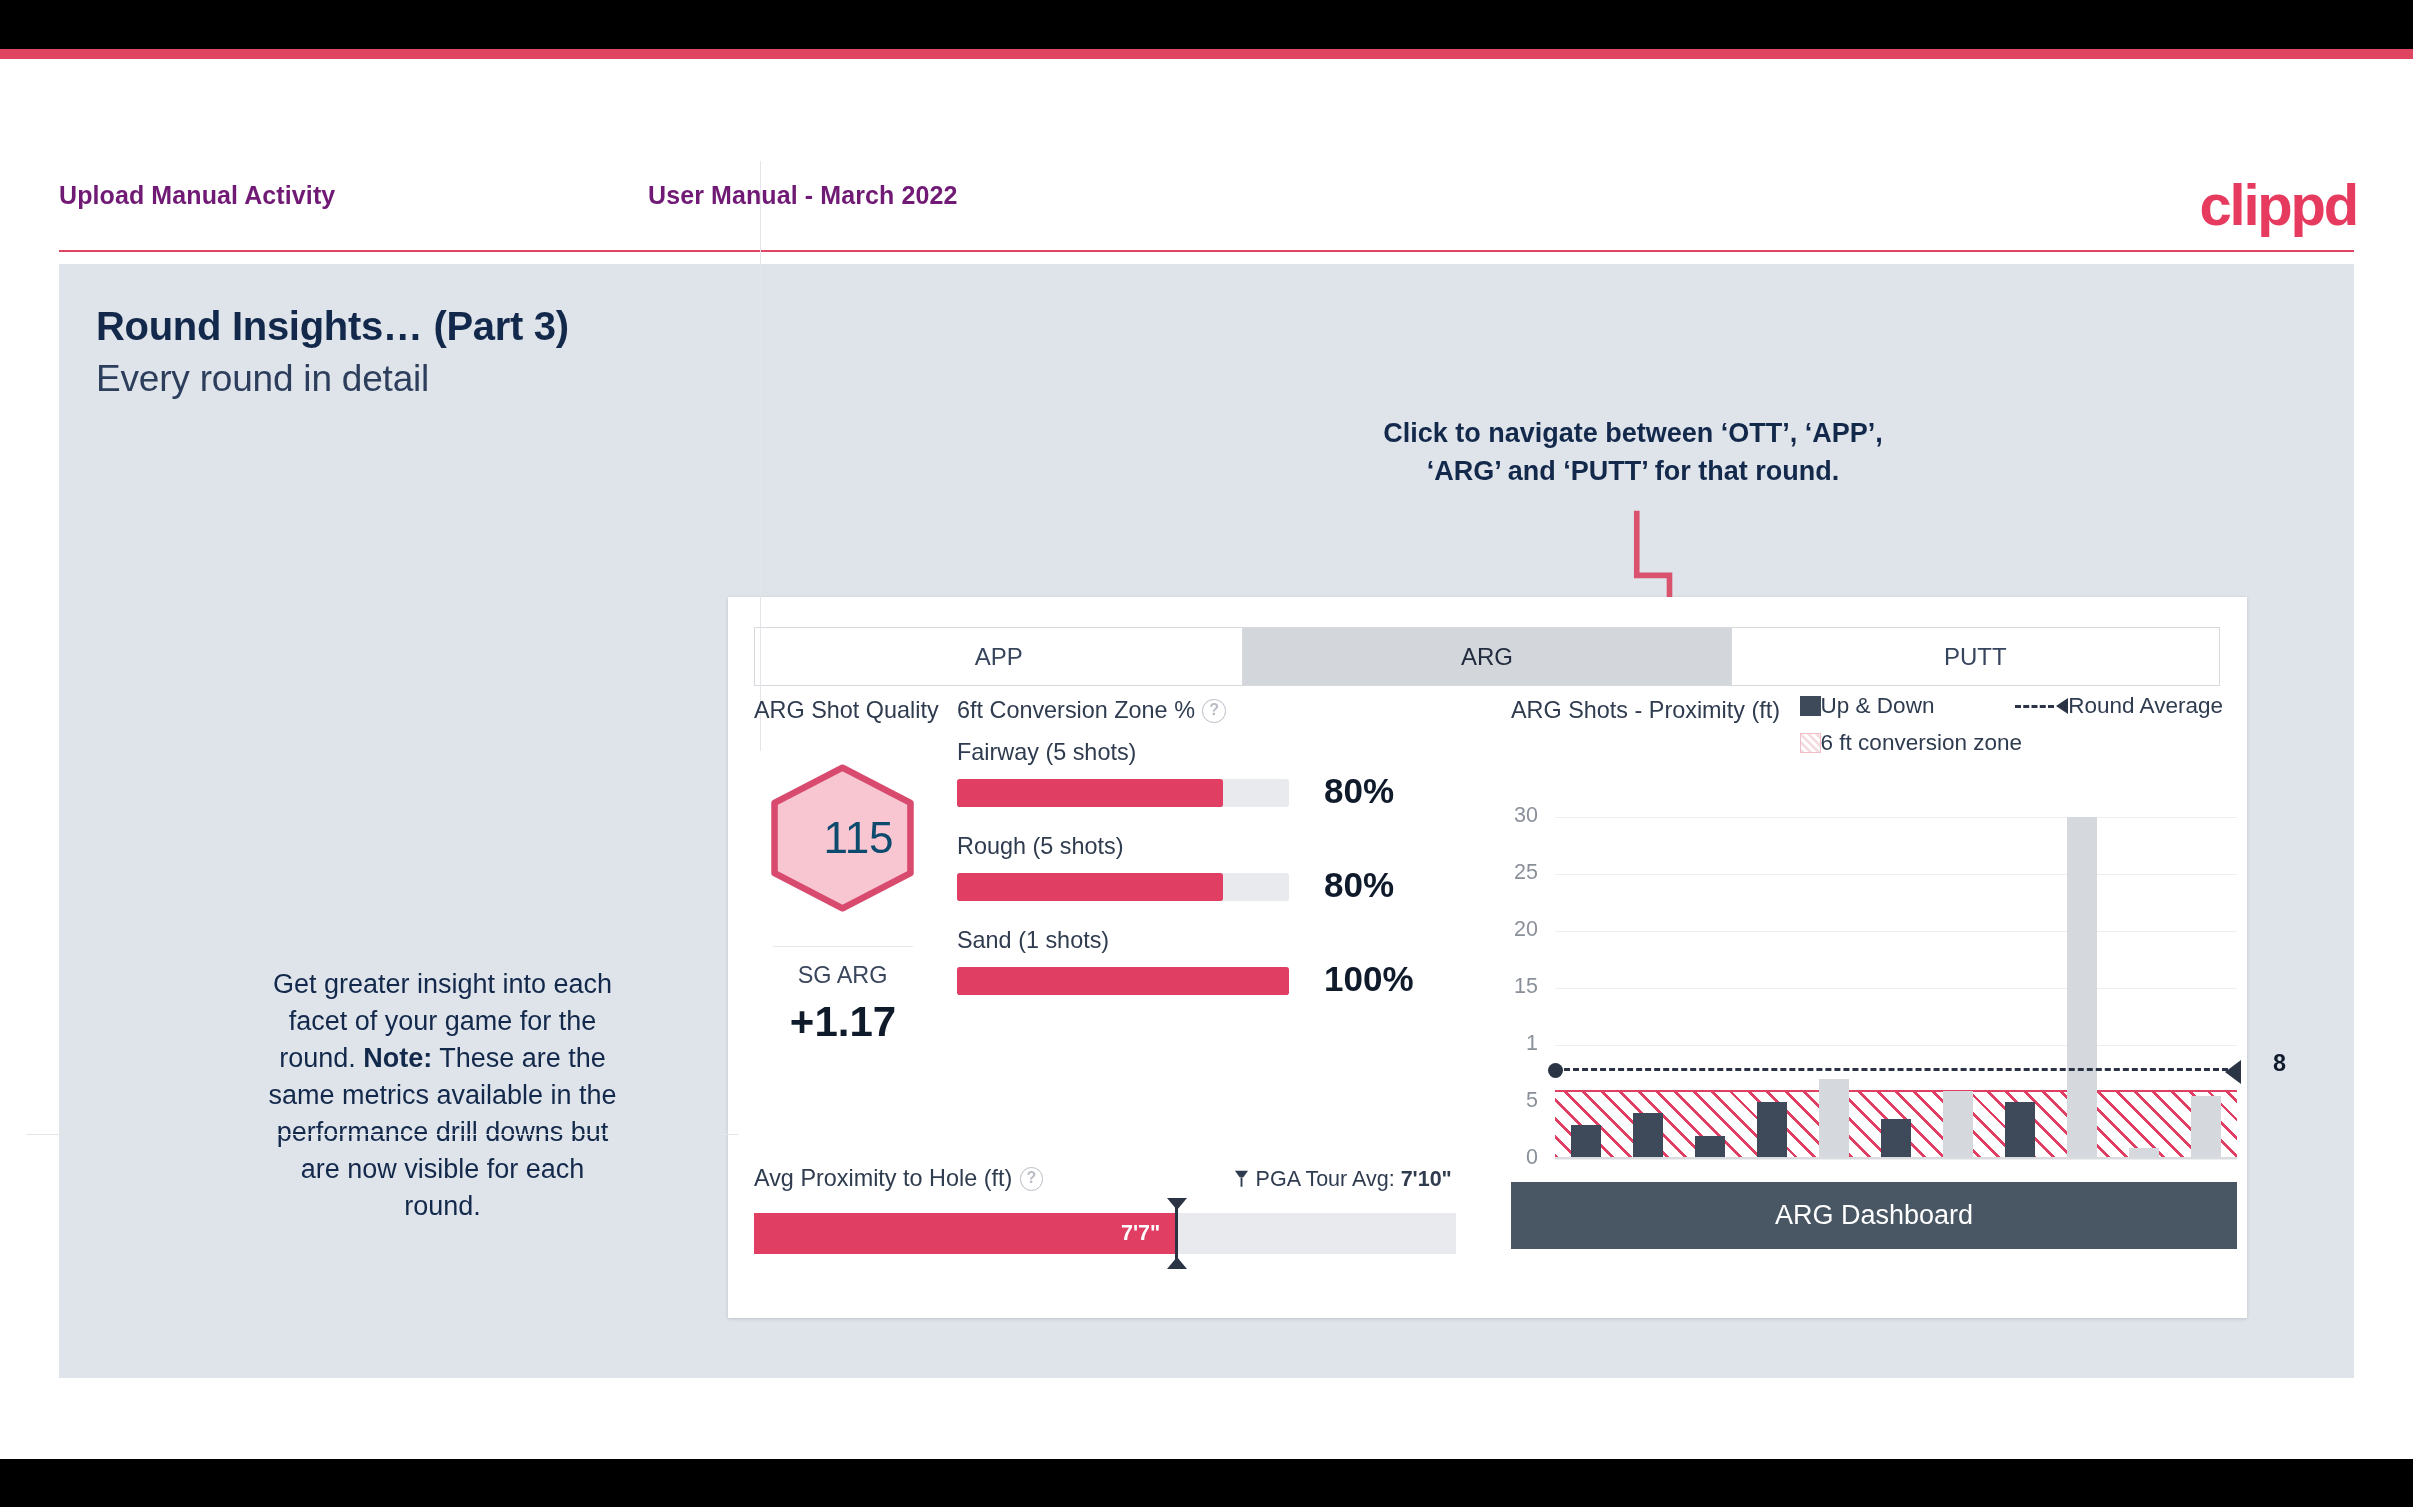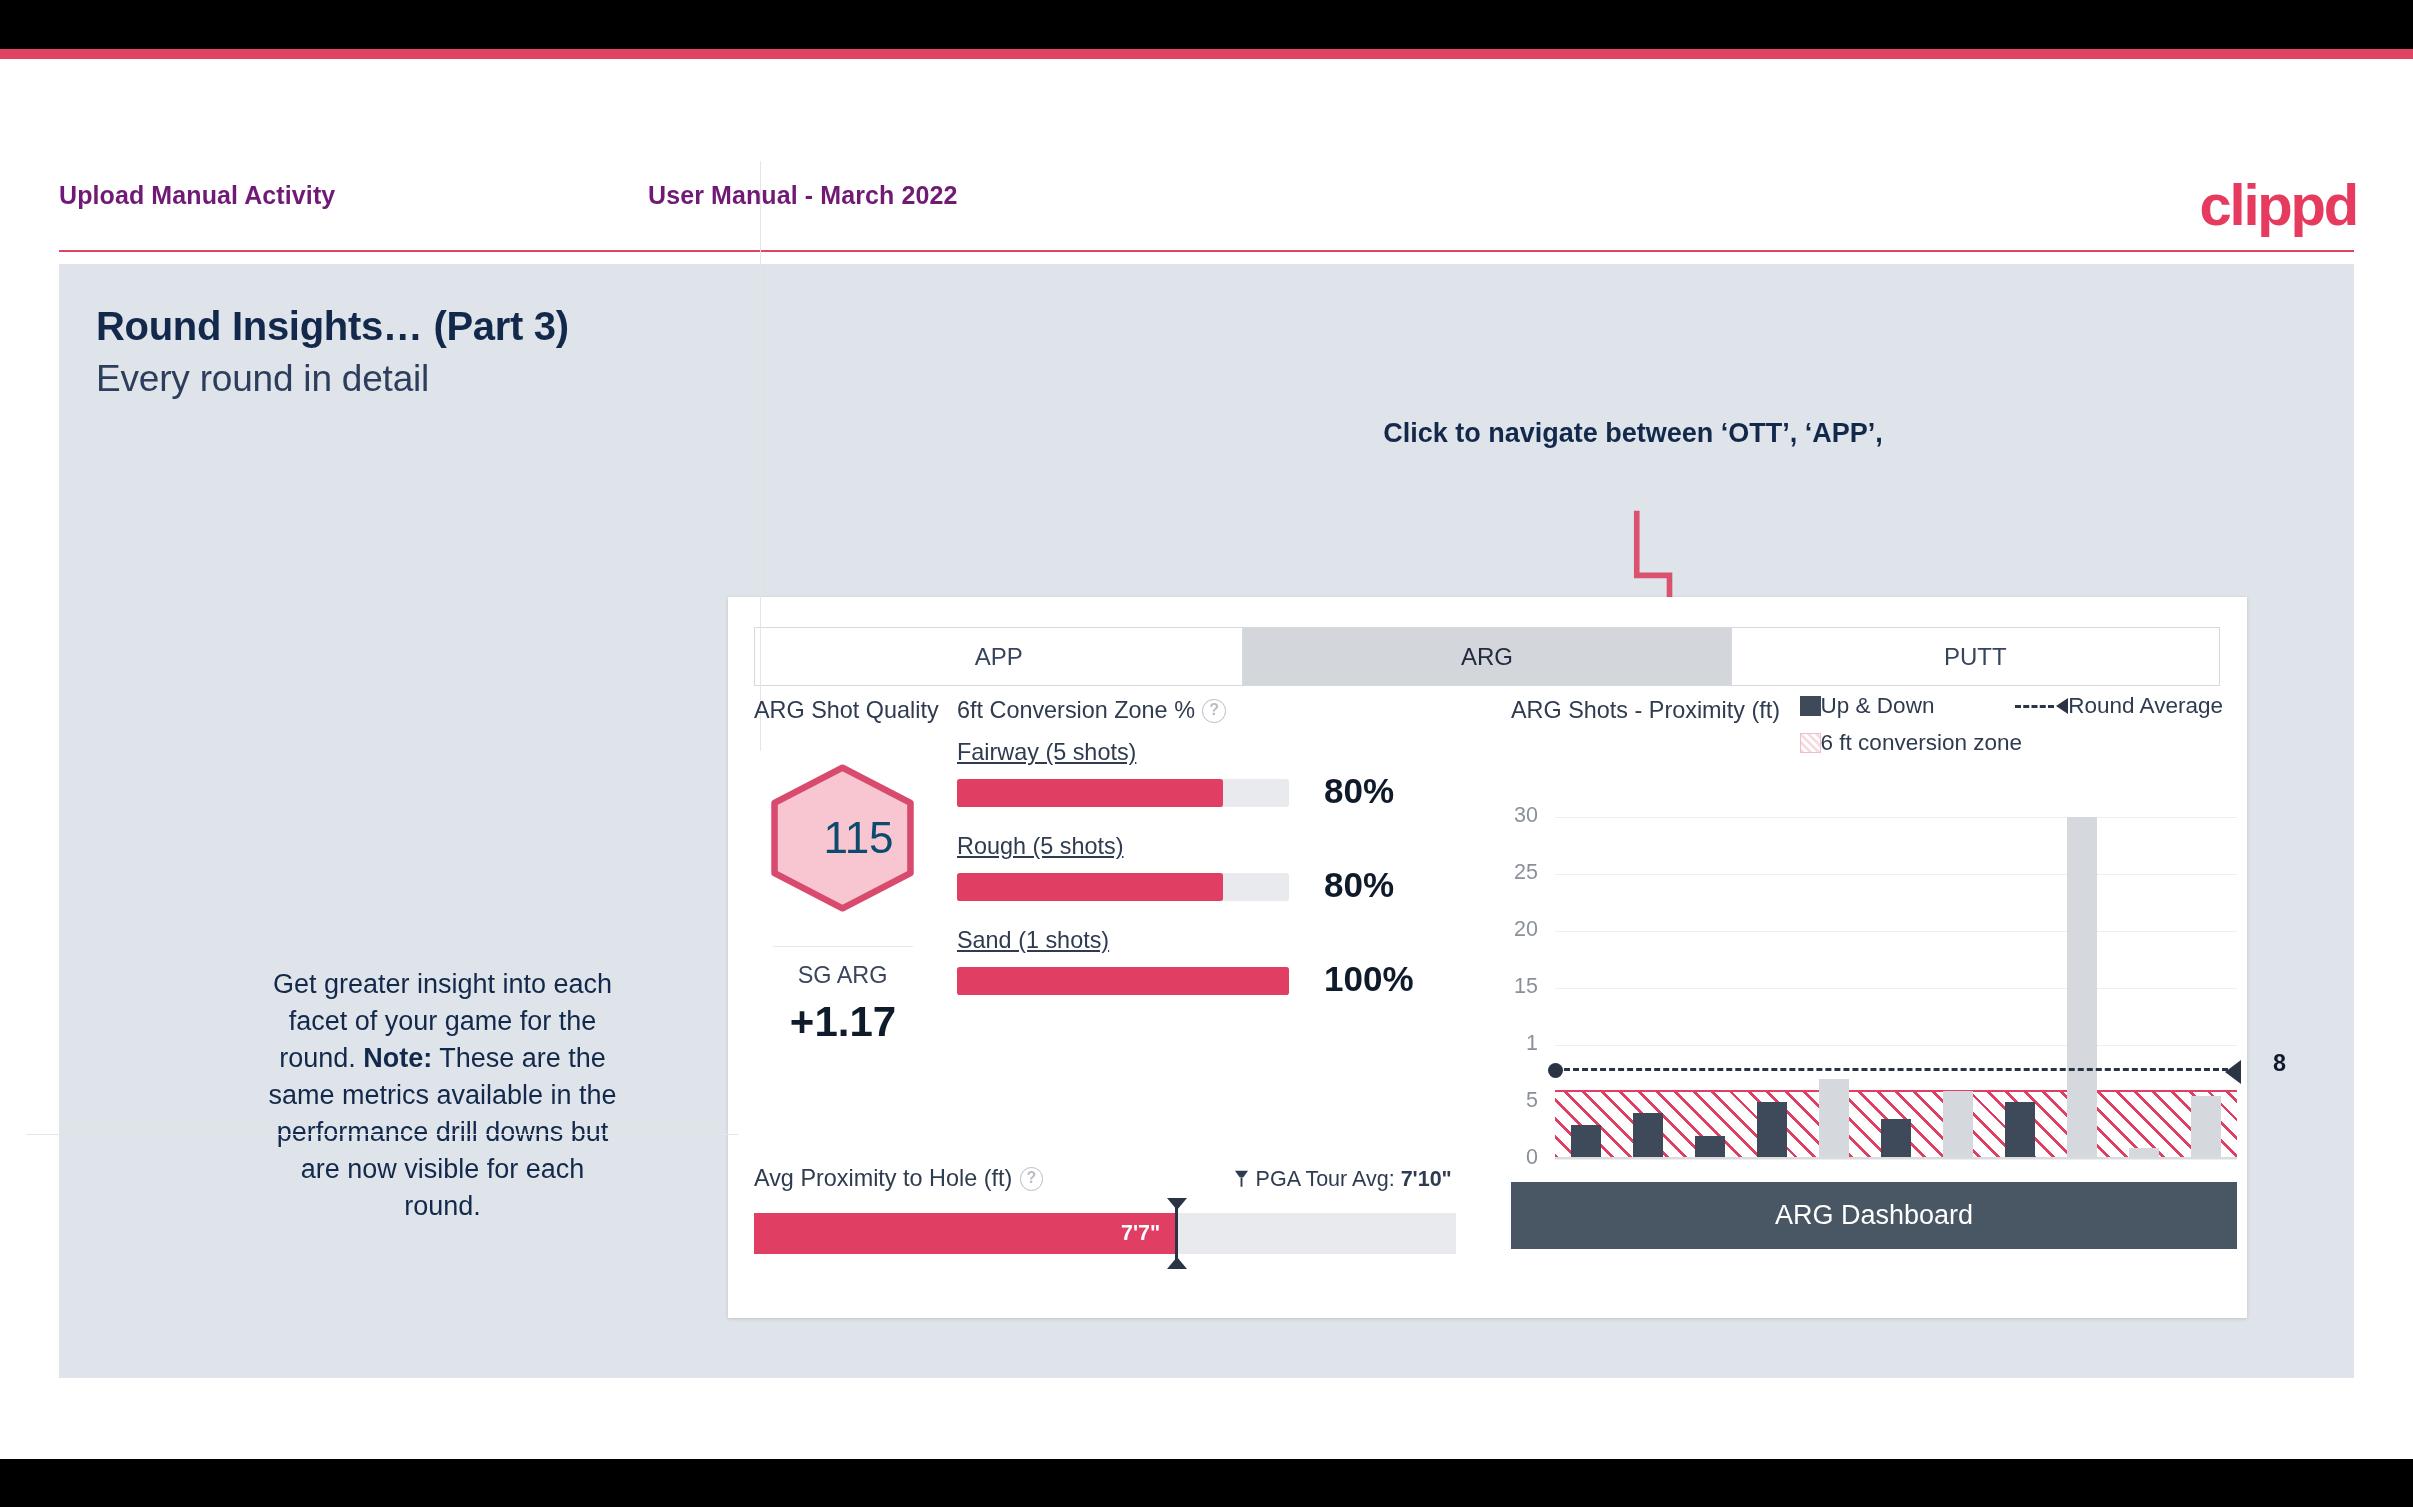--- a/index.html
+++ b/index.html
@@ -146,21 +146,21 @@
   #sg-arg-value {
     position: absolute; left: 754px; top: 949px; width: 178px;
     text-align: center; font-size: 42px; font-weight: 700; color: #0f1a2b;
   }
   .hex-divider {
     position: absolute; left: 773px; top: 897px; width: 140px; height: 0.9px; background:#e6e8ec;
   }
 
   
   .conv-row { position: absolute; left: 957px; width: 524px; }
-  .conv-name { font-size: 23.4px; color: #2f3b4f; margin-bottom: 13px; text-decoration: underline; }
+  .conv-name { font-size: 23.4px; color: #2f3b4f; margin-bottom: 13px; }
   .conv-track {
     position: relative; width: 332px; height: 28px; background: #e8eaed; border-radius: 2.8px;
   }
   .conv-fill { position: absolute; left:0; top:0; height: 28px; background: #e03e62; border-radius: 2.8px; }
   .conv-pct {
     position: absolute; left: 367px; top: -8.4px;
     font-size: 35px; font-weight: 700; color: #0f1a2b; white-space: nowrap;
   }
 
   
@@ -262,20 +262,21 @@
 
     <div class="panel">
 
       <div class="title-block">
         <div class="title-main">Round Insights… (Part 3)</div>
         <div class="title-sub">Every round in detail</div>
       </div>
 
       <div class="callout">
         <div>Click to navigate between ‘OTT’, ‘APP’,</div>
+        <div>‘ARG’ and ‘PUTT’ for that round.</div>
       </div>
 
       <svg class="arrow-svg" width="75" height="117" viewBox="0 0 80 125">
         <path d="M5 3 L5 72 L40 72 L40 100" stroke="#d9536f" stroke-width="6" fill="none"></path>
         <path d="M40 122 L28 98 L52 98 Z" fill="#d9536f"></path>
       </svg>
 
       <div class="leftpara">
         <span>Get greater insight into each facet of your game for the round.</span>
         <b>Note:</b><span> These are the same metrics available in the performance drill downs but are now visible for each round.</span>

